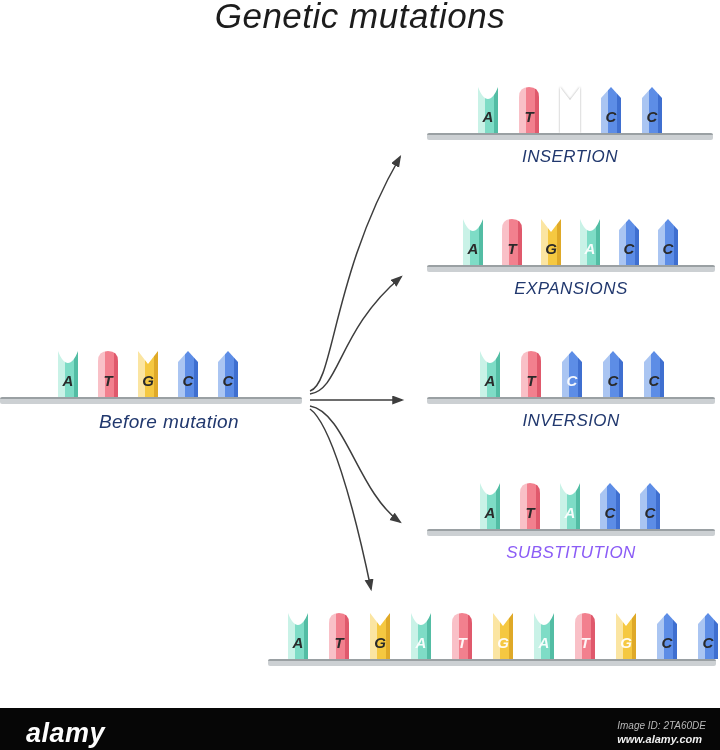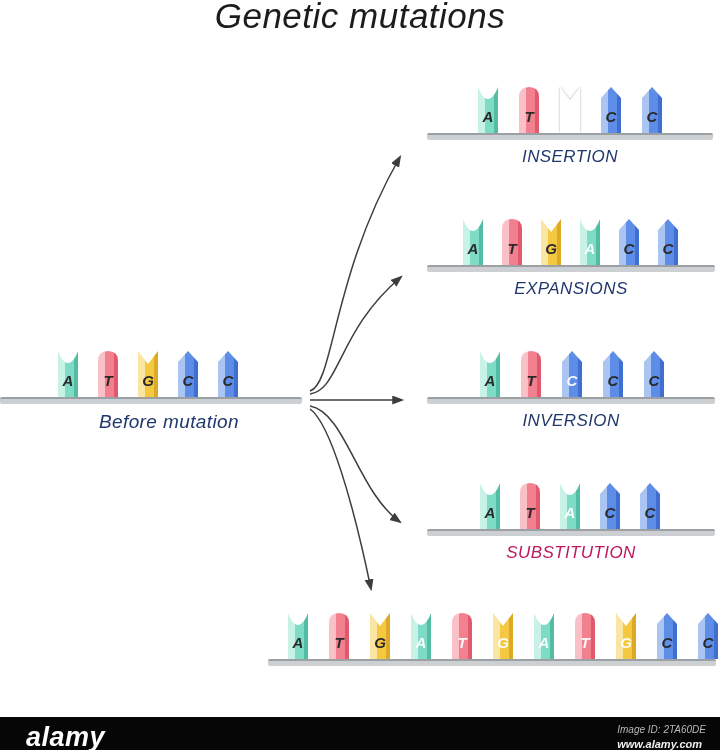--- a/index.html
+++ b/index.html
@@ -31,21 +31,21 @@
     height:7px;border-radius:2px;
     background:linear-gradient(180deg,#9aa0a3 0 2px,#ccd0d3 2px 100%);
   }
   .grp-label{
     text-align:center;margin-top:7px;font-weight:400;letter-spacing:.4px;
   }
   .before-label{font-size:19px;margin-left:36px;}
   .mut-label{font-size:17px;}
   #arrows{position:absolute;left:0;top:0;pointer-events:none;}
   .footer{
-    position:absolute;left:0;bottom:0;width:720px;height:33px;background:#060606;
+    position:absolute;left:0;bottom:0;width:720px;height:42px;background:#060606;
     display:flex;align-items:center;justify-content:space-between;
     box-sizing:border-box;padding:8px 14px 0 26px;
   }
   .brand{color:#fdfdfd;font-size:27px;font-weight:700;letter-spacing:.5px;}
   .footer-meta{text-align:left;line-height:1.35;}
   .footer-id{color:#b9b9b9;font-size:10px;}
   .footer-url{color:#efefef;font-size:11px;font-weight:700;}
 </style>
 </head>
 <body>
@@ -224,21 +224,21 @@
             <span class="letter">C</span>
           </div>
         </div>
         <div class="cell">
           <div class="base shape-C" style="background: linear-gradient(90deg, rgb(170, 197, 242) 0px, rgb(170, 197, 242) 35%, rgb(93, 141, 230) 35%, rgb(93, 141, 230) 82%, rgb(63, 111, 208) 82%, rgb(63, 111, 208) 100%);">
             <span class="letter">C</span>
           </div>
         </div>
       </div>
     <div class="bar"></div>
-    <div class="grp-label mut-label" style="color: #be185d;">SUBSTITUTION</div>
+    <div class="grp-label mut-label" style="color: #8b5cf6;">SUBSTITUTION</div>
   </div>
 
   <div class="group" style="left:268px;top:613px;width:448px;">
     <div class="strand" style="padding-left:20px;gap:21px;">
         <div class="cell">
           <div class="base shape-A" style="background: linear-gradient(90deg, rgb(201, 242, 231) 0px, rgb(201, 242, 231) 35%, rgb(126, 220, 198) 35%, rgb(126, 220, 198) 82%, rgb(83, 189, 164) 82%, rgb(83, 189, 164) 100%);">
             <span class="letter">A</span>
           </div>
         </div>
         <div class="cell">

